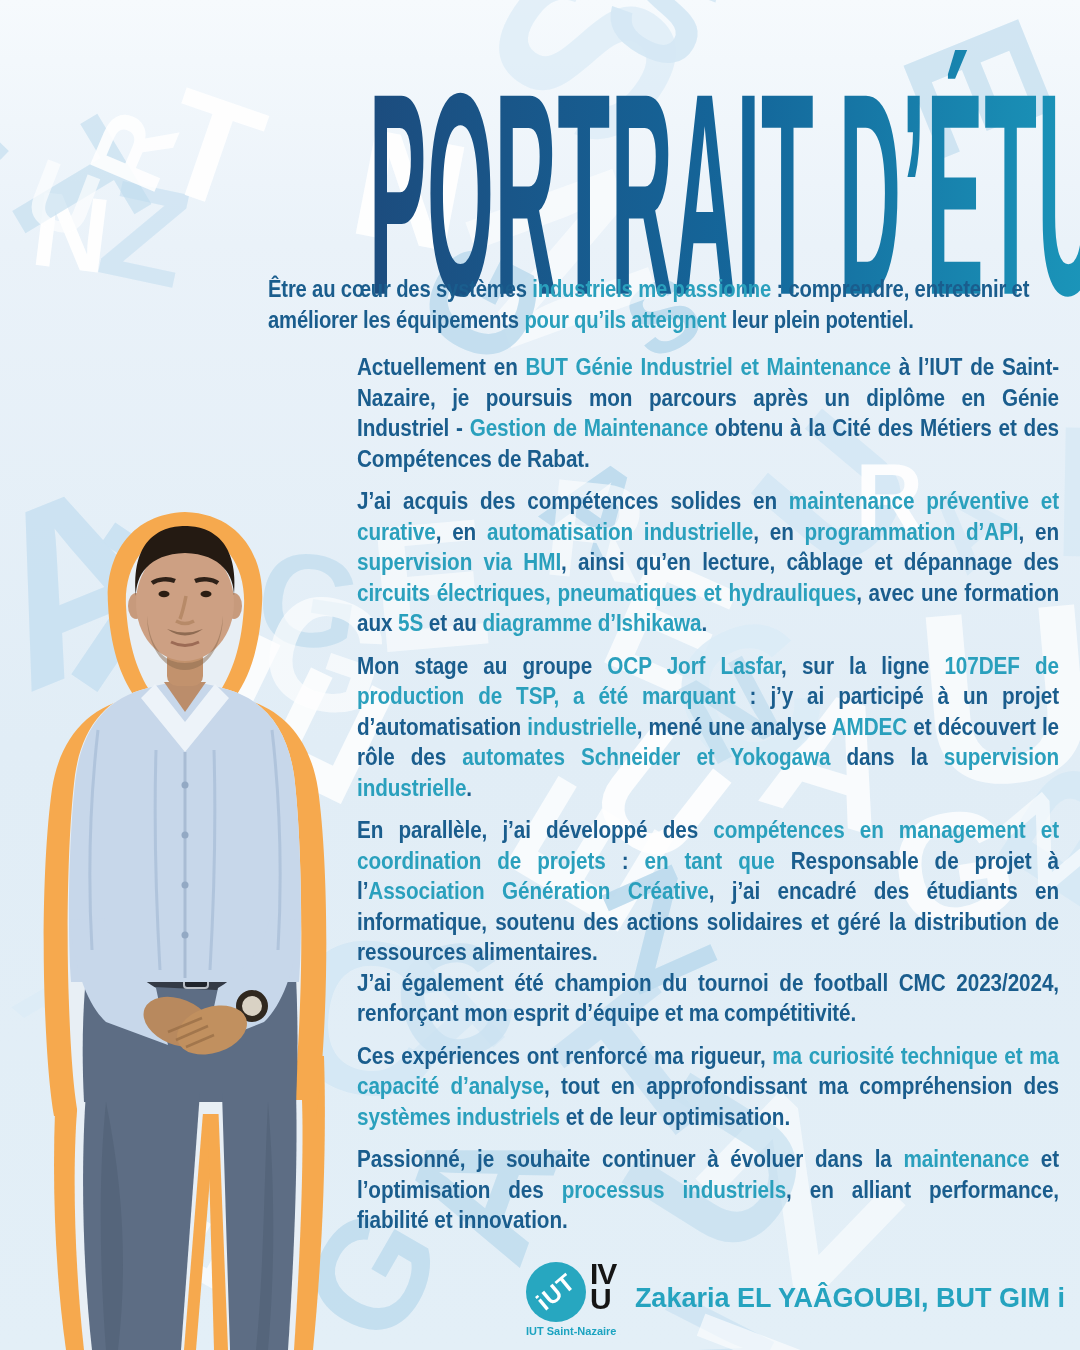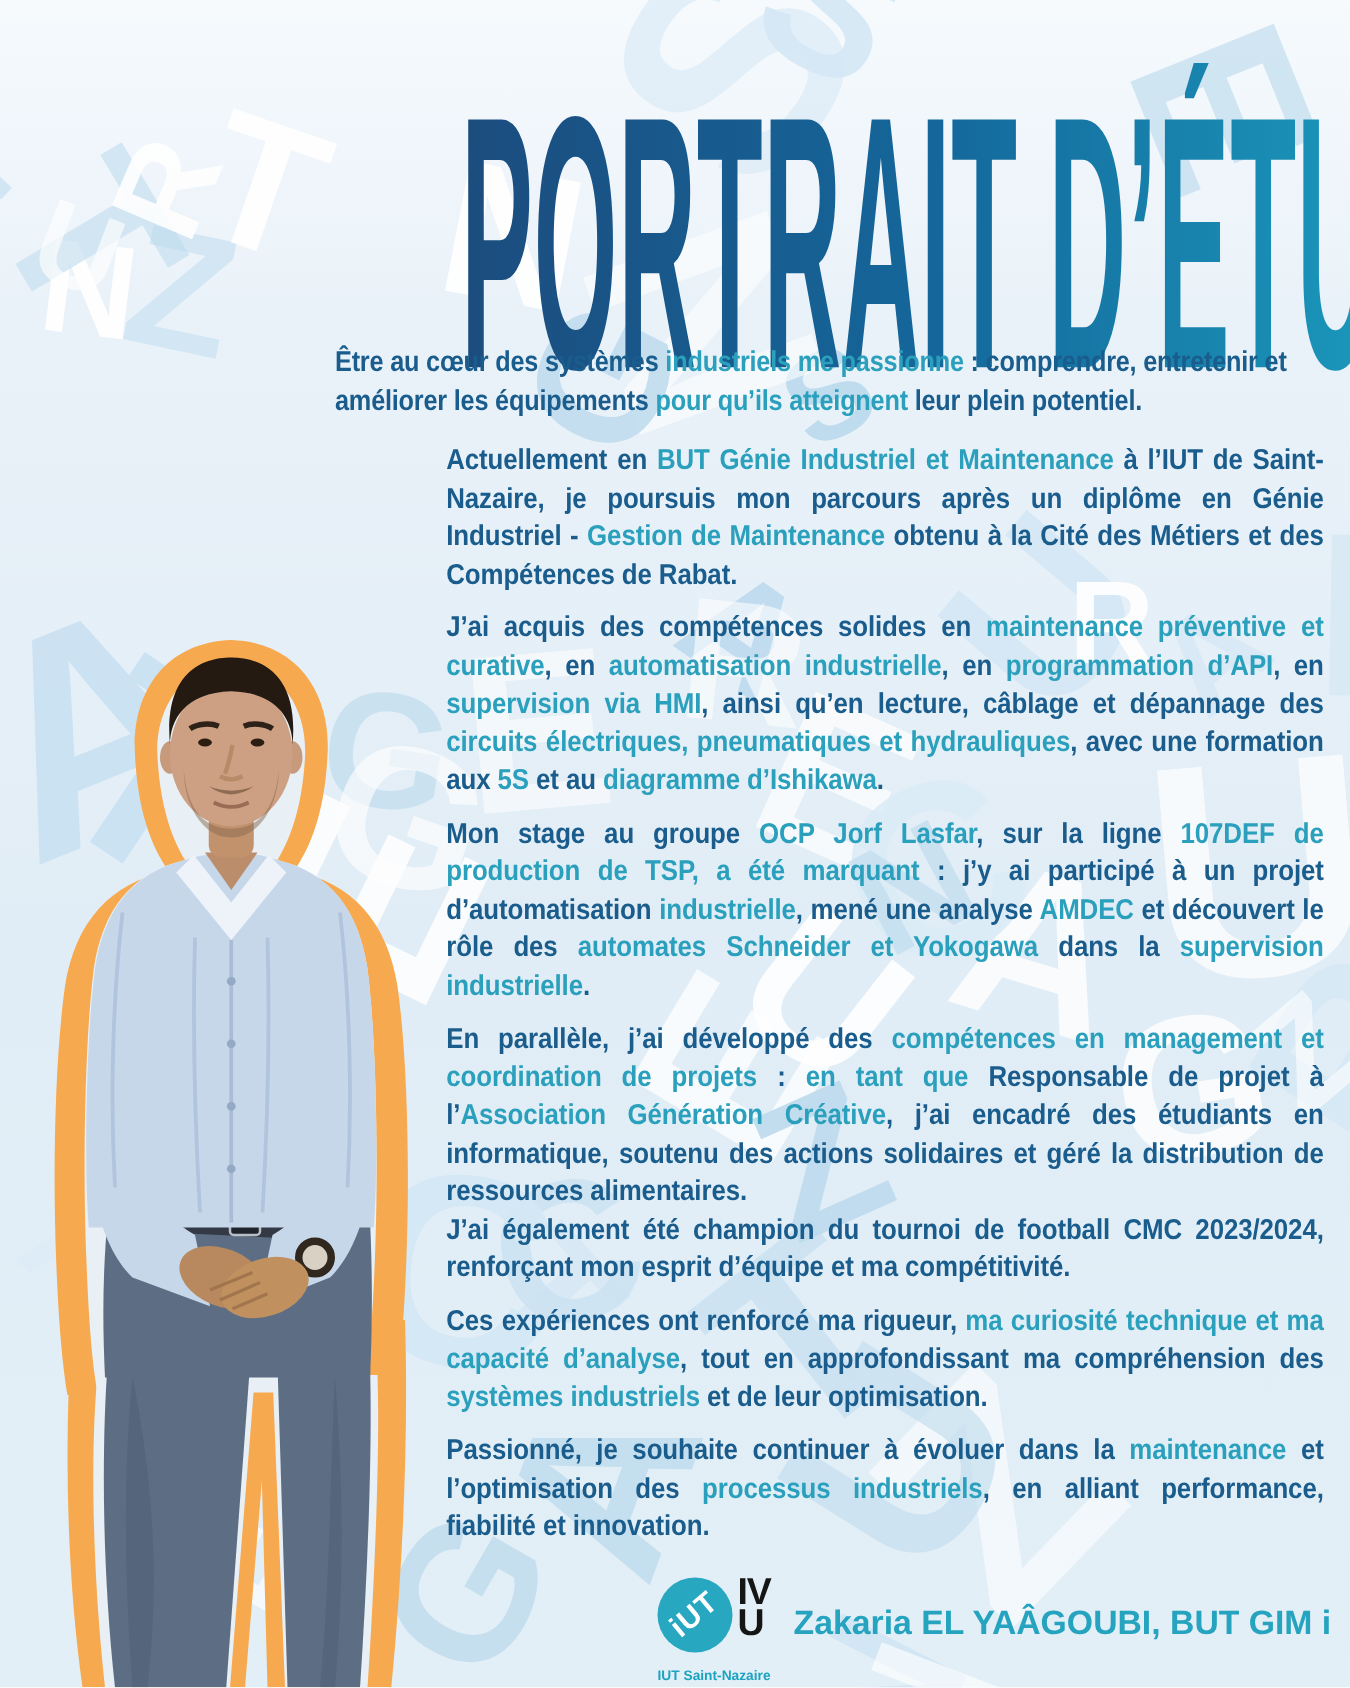--- a/index.html
+++ b/index.html
@@ -25,21 +25,21 @@
   .paragraphs p{margin:0 0 12px 0;}
 
   .photo{position:absolute;left:6px;top:500px;width:336px;height:850px;z-index:1;margin:0;}
 
   .footer-logo{position:absolute;left:526px;top:1262px;z-index:2;width:150px;}
   .logo-row{display:flex;align-items:flex-start;}
   .logo-circle{width:60px;height:60px;border-radius:50%;background:#27a7c0;
                display:flex;align-items:center;justify-content:center;}
   .logo-circle span{color:#ffffff;font-weight:700;font-size:24px;transform:rotate(-40deg);letter-spacing:1px;}
   .logo-mark{margin-left:4px;color:#151515;font-weight:900;line-height:0.82;font-size:30px;letter-spacing:-1px;}
-  .logo-caption{margin-top:13px;color:#1ba3c0;font-size:11px;font-weight:700;white-space:nowrap;}
+  .logo-caption{margin-top:3px;color:#1ba3c0;font-size:11px;font-weight:700;white-space:nowrap;}
 
   .credit{position:absolute;left:610px;top:1283px;width:455px;z-index:2;text-align:right;
           font-size:27px;font-weight:700;color:#25a3bf;white-space:nowrap;}
 </style>
 </head>
 <body>
 
 <div class="poster">
 
   <div class="bg-pattern">

